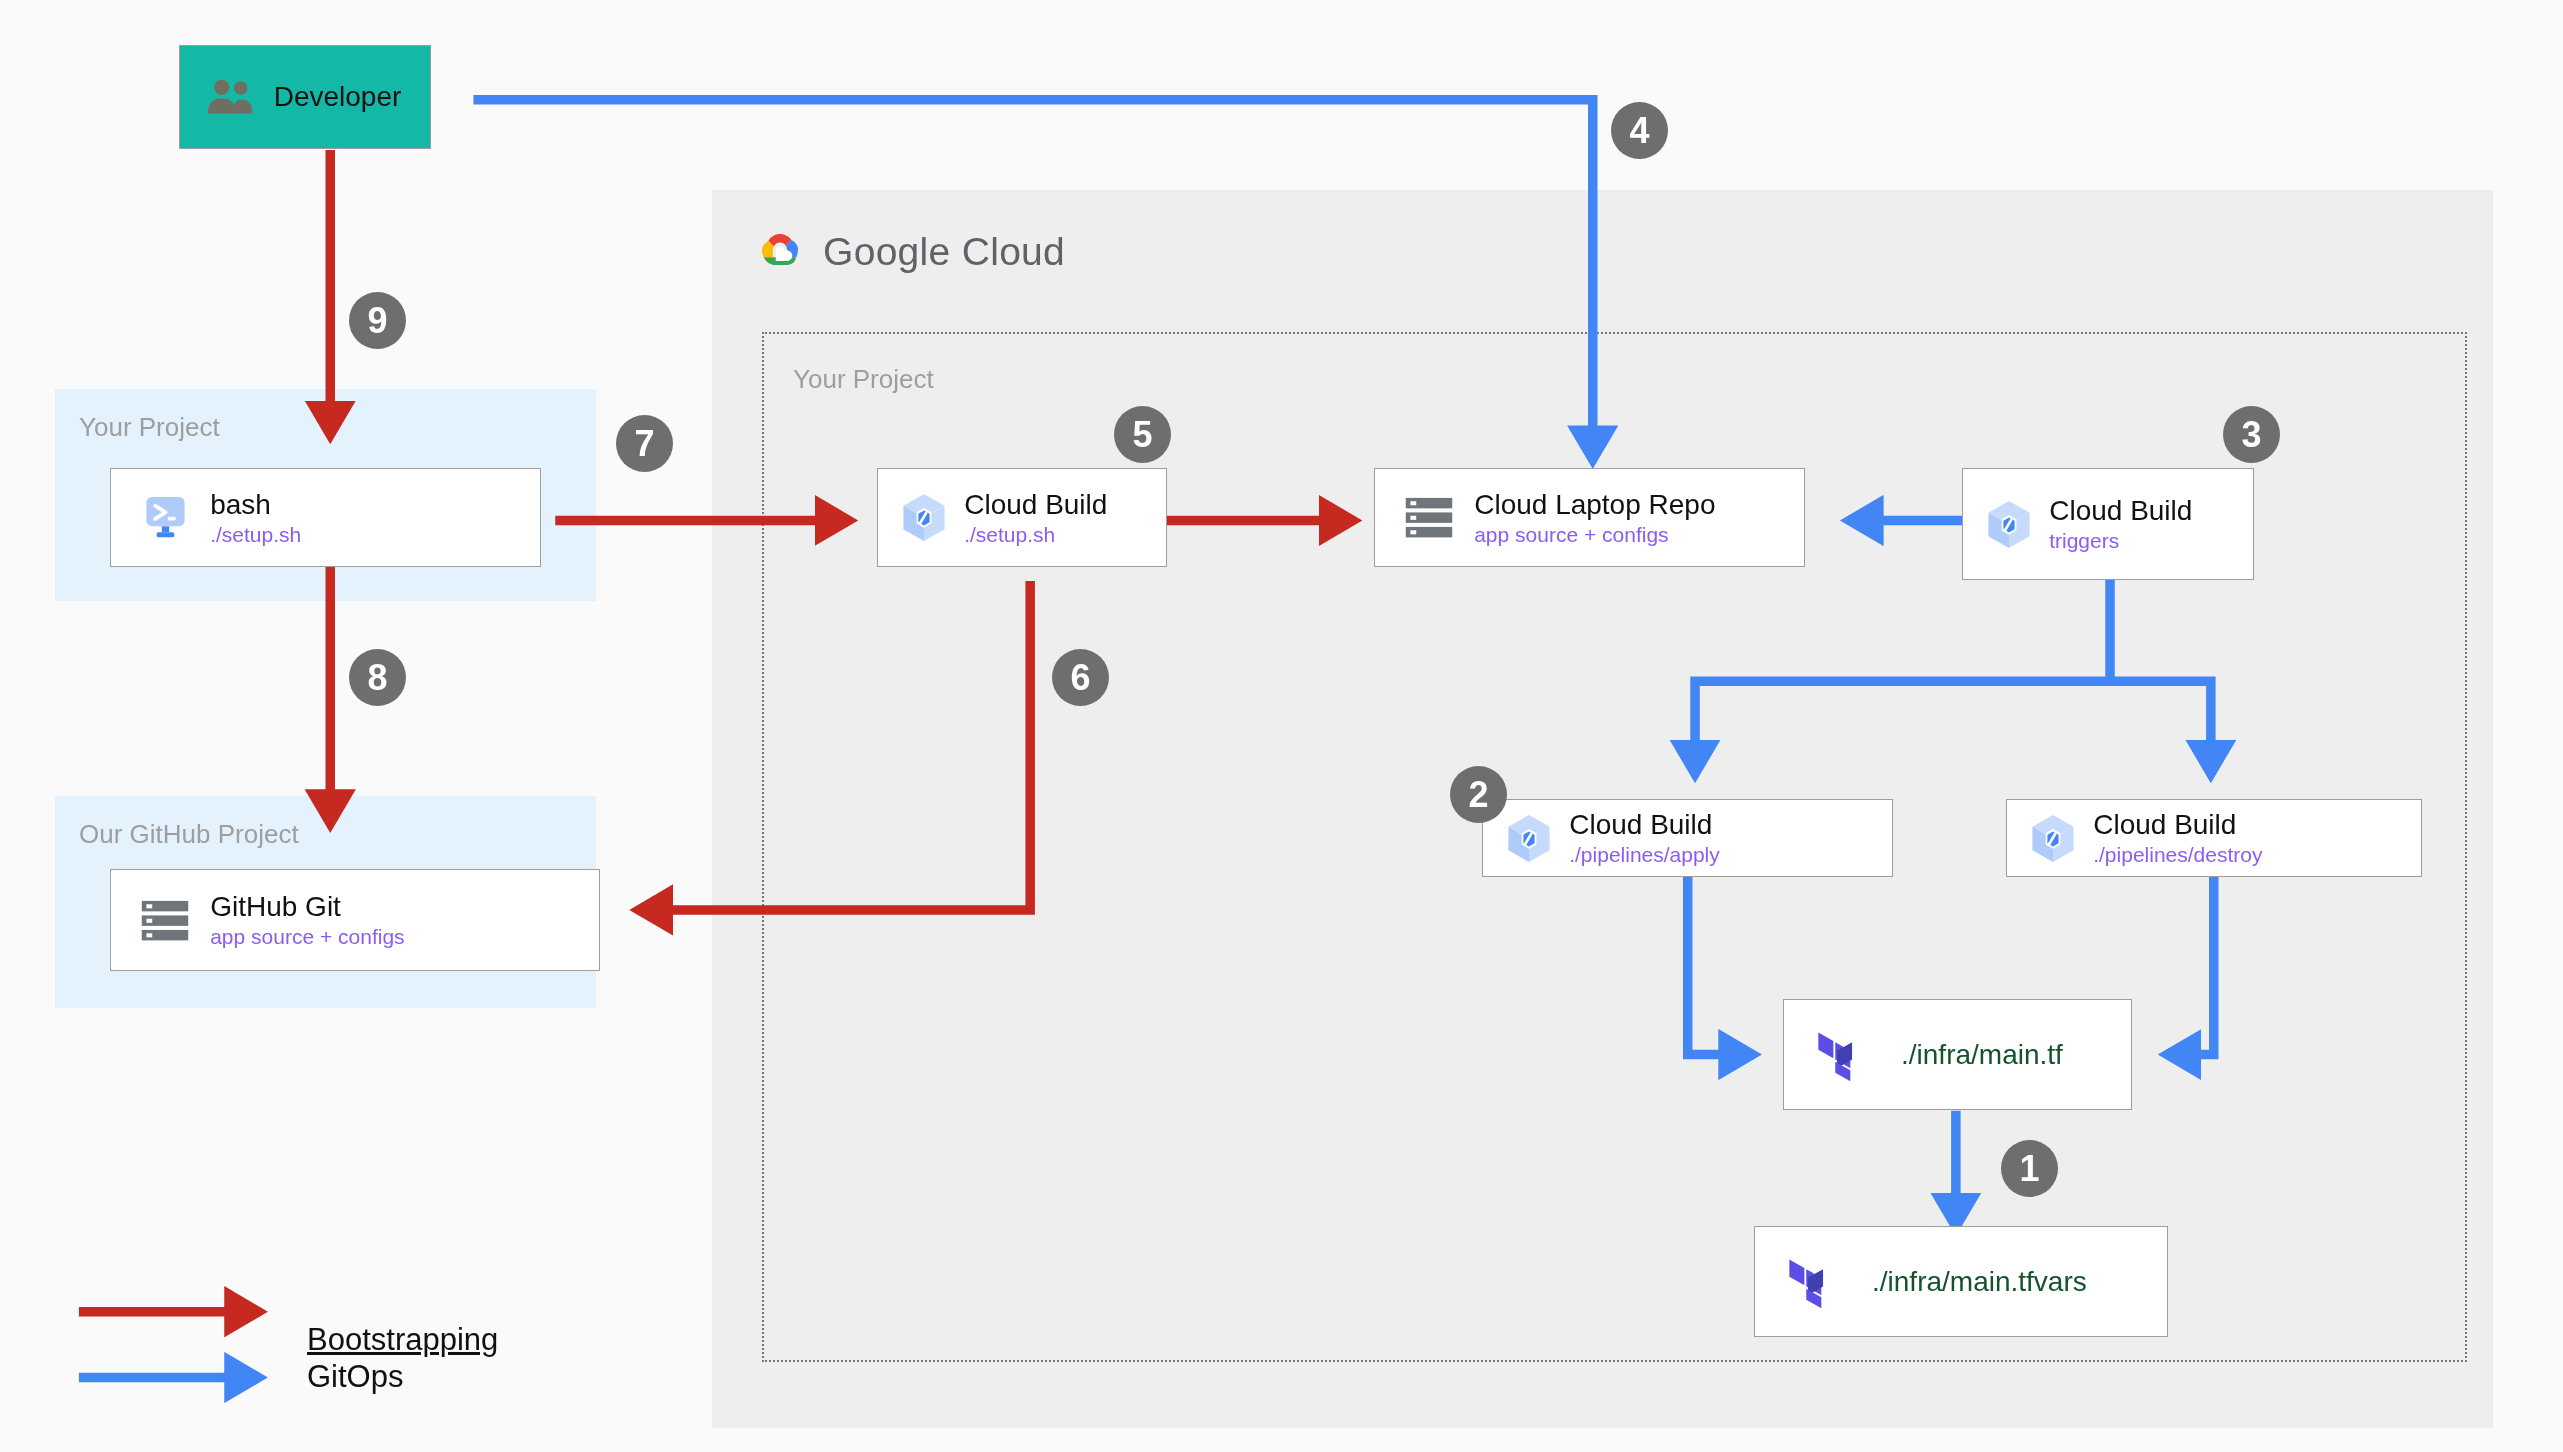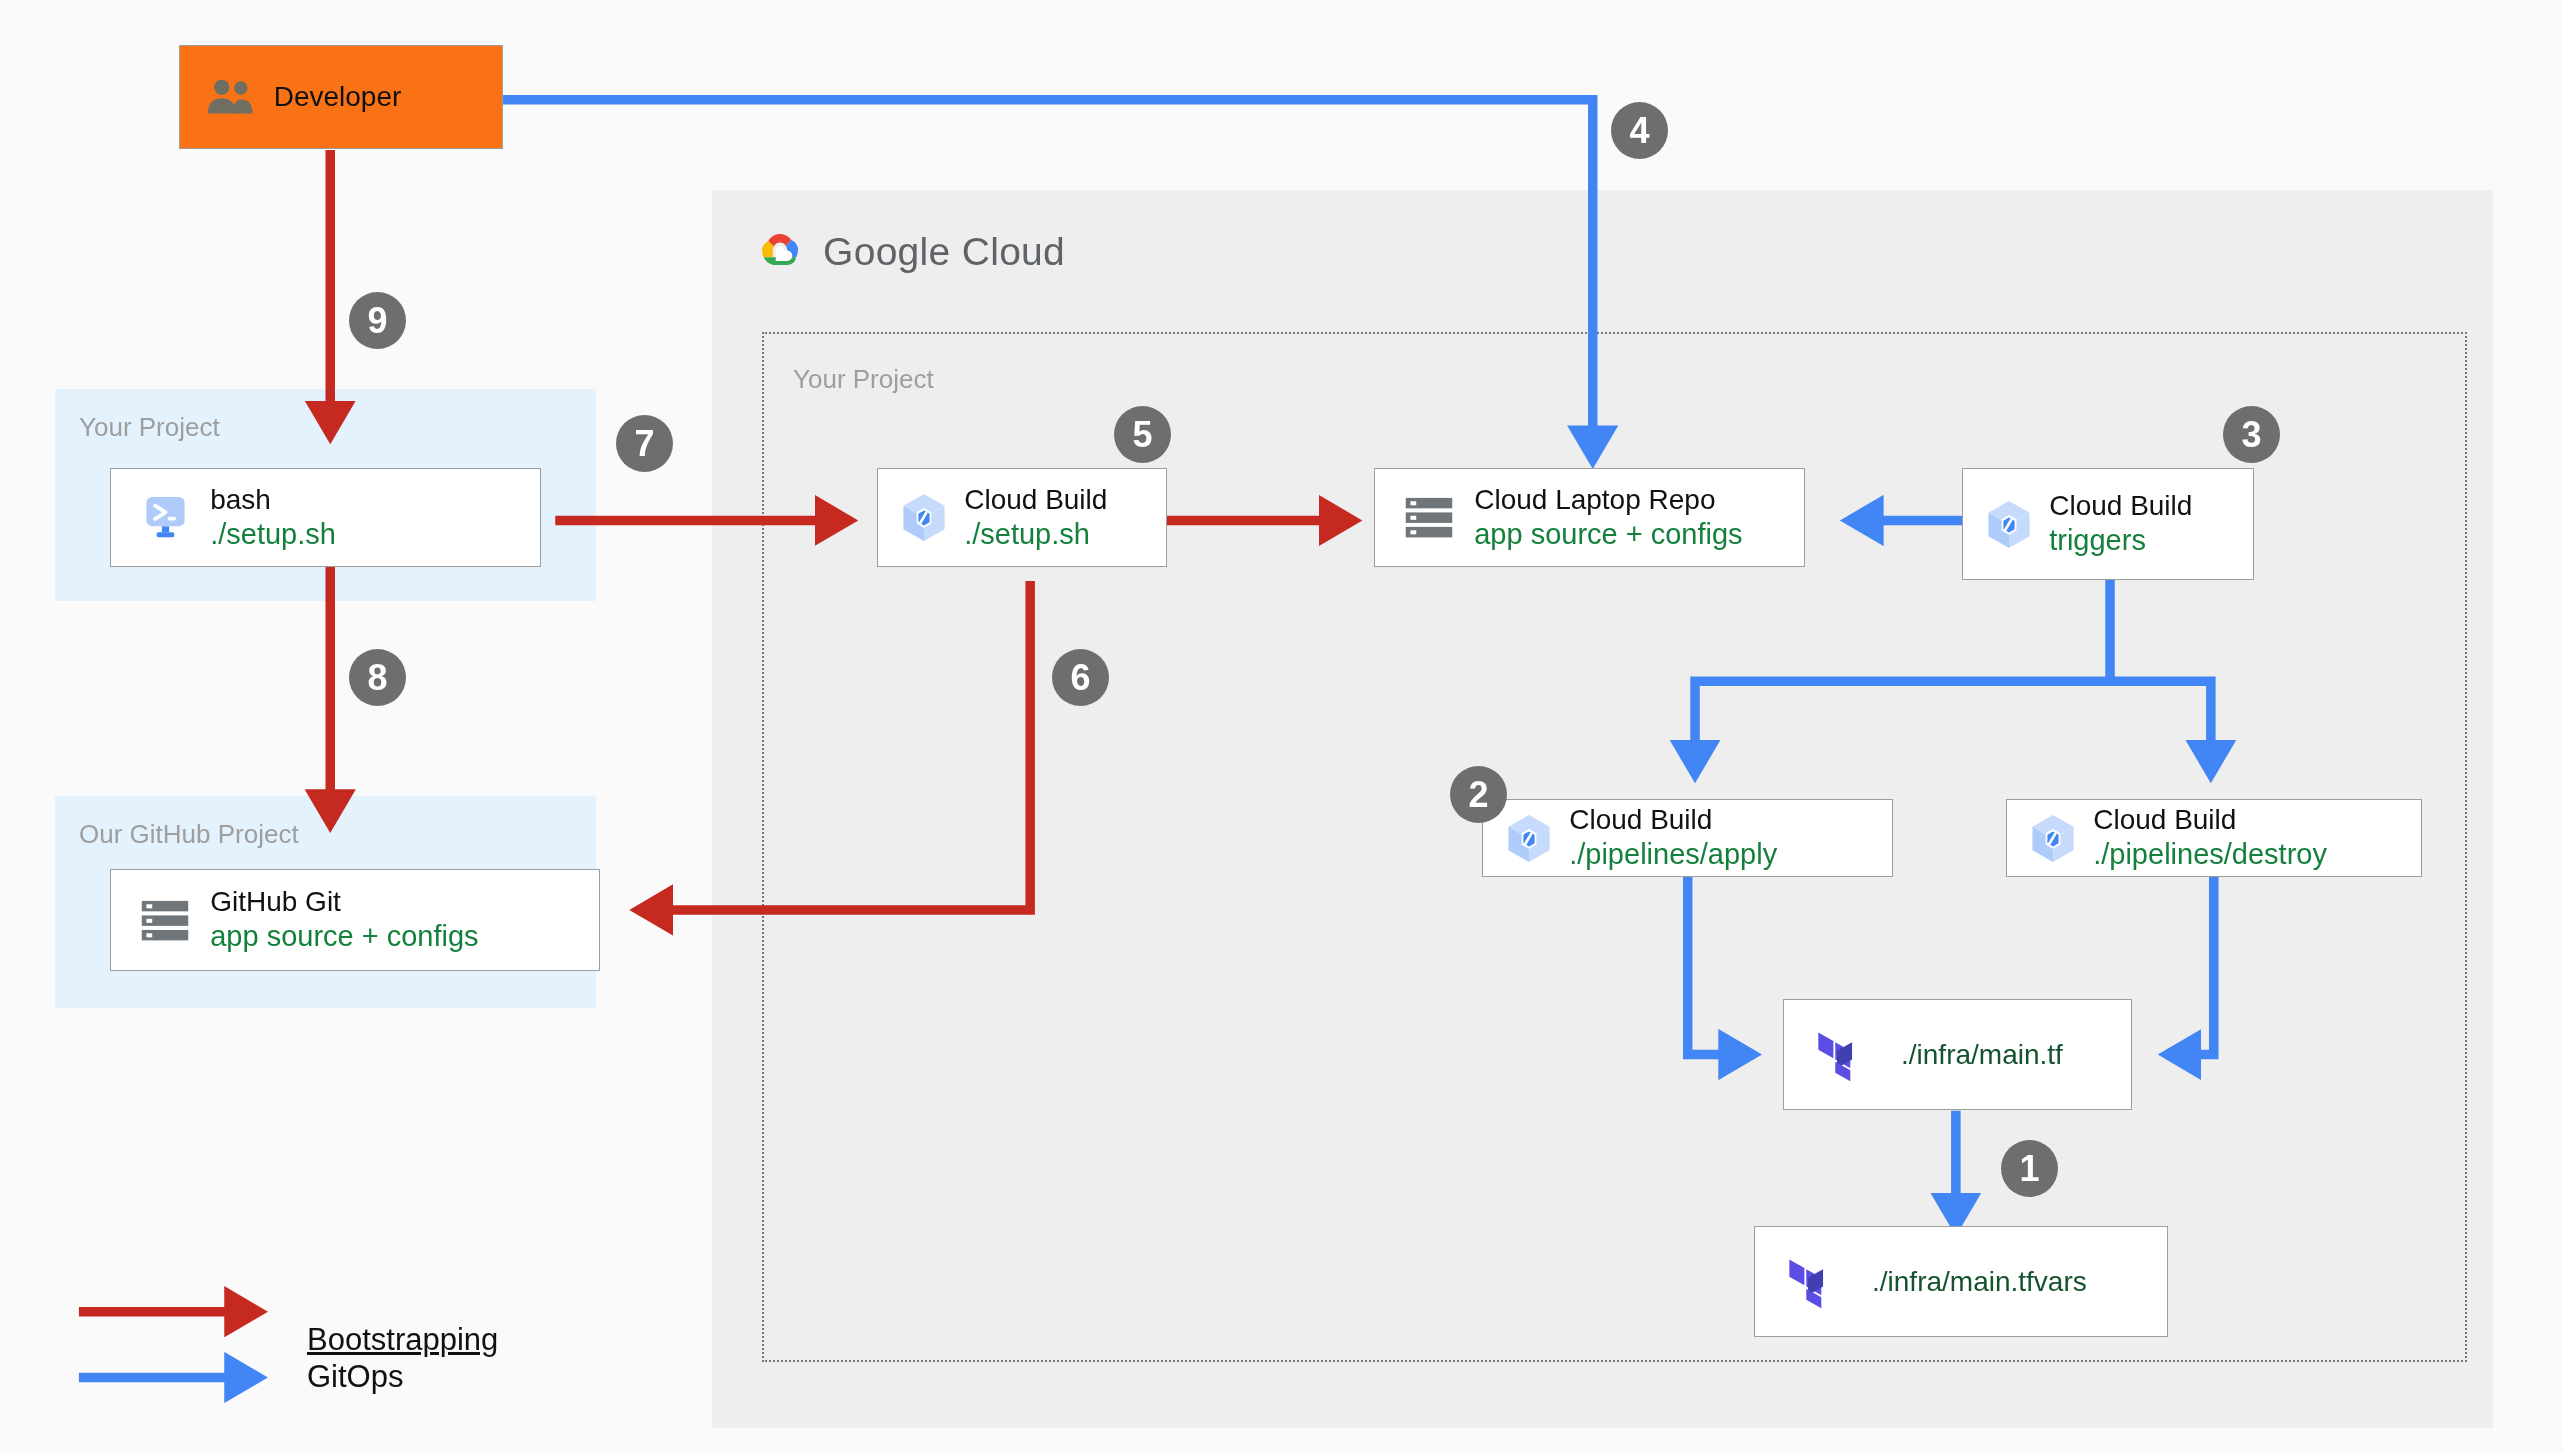--- a/index.html
+++ b/index.html
@@ -13,21 +13,21 @@
                      border:2.2px dotted #757575;box-sizing:border-box;}
   .zone-label{color:#9e9e9e;font-size:26px;}
   .lightblue-zone{background:#e3f2fd;}
 
   
   .node{background:#ffffff;border:1.5px solid #9e9e9e;box-sizing:border-box;
         display:flex;align-items:center;}
   .node .ic{flex:0 0 auto;display:flex;align-items:center;justify-content:center;}
   .node .txt{display:flex;flex-direction:column;justify-content:center;}
   .node .t1{font-size:28px;color:#111;line-height:1.22;}
-  .node .t2{font-size:29px;color:#15803d;line-height:1.22;}
+  .node .t2{font-size:21px;color:#8b5cf6;line-height:1.22;}
   .node .single{font-size:28px;color:#14532d;}
 
   
   .badge{width:57px;height:57px;border-radius:50%;background:#6e6e6e;color:#fff;
          font-size:36px;font-weight:bold;display:flex;align-items:center;
          justify-content:center;}
 
   
   .legend-text{font-size:31px;color:#111;}
 
@@ -93,21 +93,21 @@
   <path d="M2310,1200 L2310,1443 L2400,1443" fill="none" stroke="#4285f4" stroke-width="13" stroke-linejoin="miter" marker-end="url(#ar-blue)"></path>
 
   <path d="M3030,1200 L3030,1443 L2965,1443" fill="none" stroke="#4285f4" stroke-width="13" stroke-linejoin="miter" marker-end="url(#ar-blue)"></path>
 
   <path d="M2677,1520 L2677,1680" fill="none" stroke="#4285f4" stroke-width="13" marker-end="url(#ar-blue)"></path>
 
   <path d="M108,1795 L355,1795" fill="none" stroke="#c5291f" stroke-width="13" marker-end="url(#ar-red)"></path>
   <path d="M108,1885 L355,1885" fill="none" stroke="#4285f4" stroke-width="13" marker-end="url(#ar-blue)"></path>
 </svg>
 
-<div class="abs node" style="left:179px;top:45px;width:324px;height:104px;background:#f97316;padding-left:20.5px;">
+<div class="abs node" style="left:179px;top:45px;width:252px;height:104px;background:#14b8a6;padding-left:20.5px;">
   <span class="ic" style="width:63px;">
     <svg width="56" height="41" viewBox="0 0 38 28">
       <circle cx="12" cy="7" r="5.2" fill="#6e6e62"></circle>
       <circle cx="25" cy="7.5" r="4.6" fill="#6e6e62"></circle>
       <path d="M2.5 25 C2.5 17.5 6.5 14.5 12 14.5 C17.5 14.5 21.5 17.5 21.5 25 Z" fill="#6e6e62"></path>
       <path d="M19.5 25 C19.5 18.8 21.5 15.4 25.5 15.4 C30 15.4 33 18.2 33 25 Z" fill="#6e6e62"></path>
     </svg>
   </span>
   <span class="txt" style="margin-left:10.2px;">
     <span class="t1">Developer</span>

